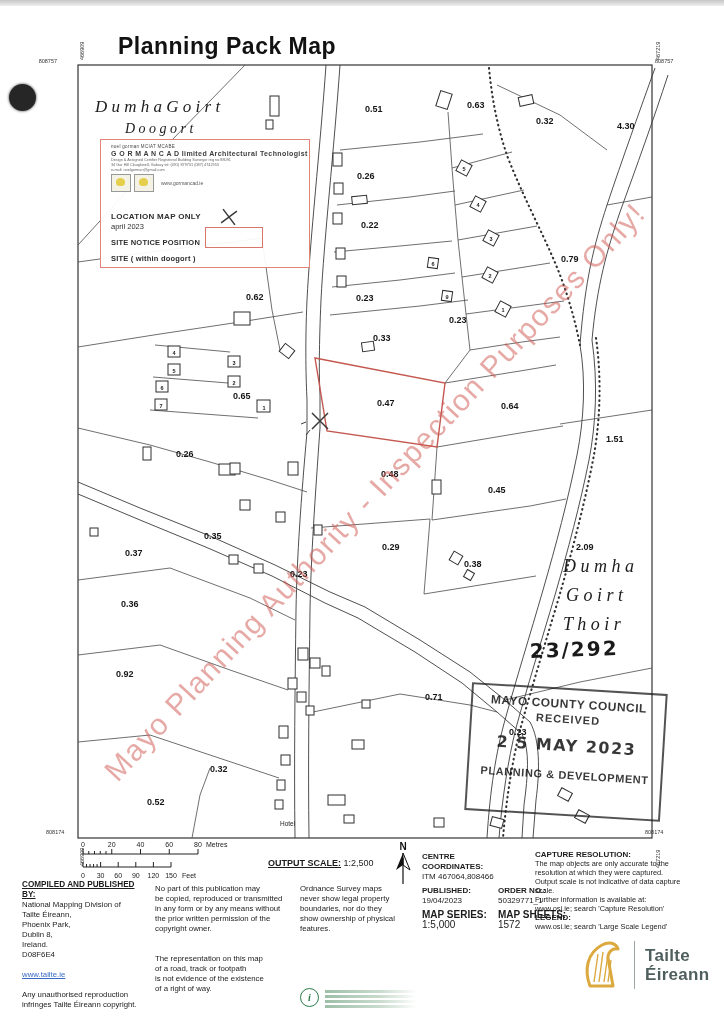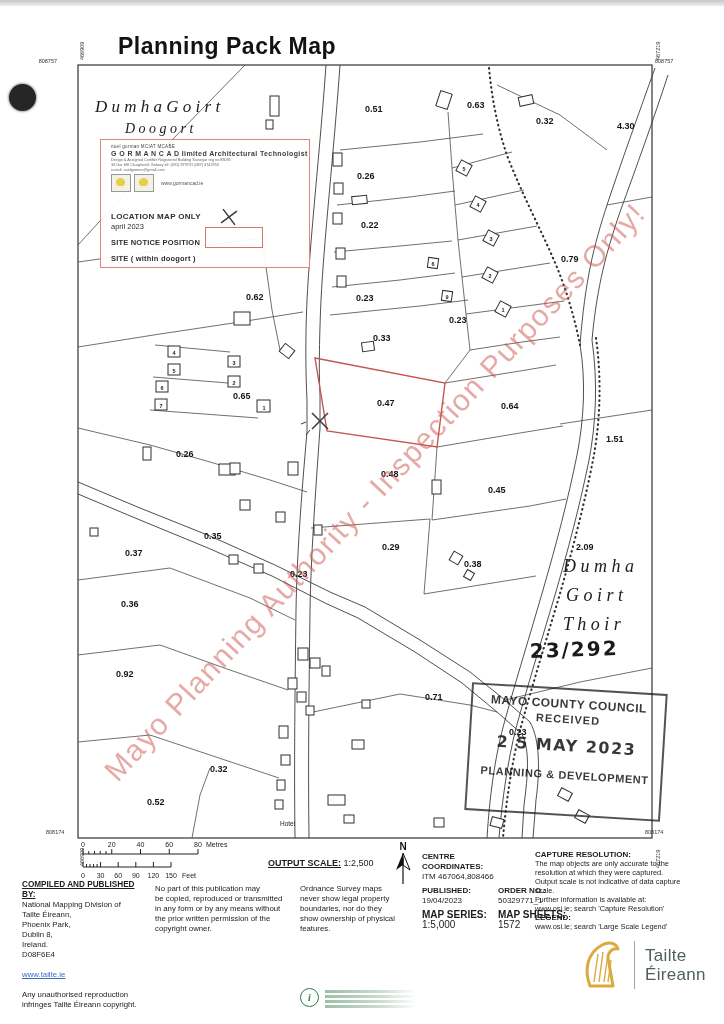--- a/index.html
+++ b/index.html
@@ -70,21 +70,21 @@
   #col2{left:155px;top:884px;width:140px;font-size:7.8px;line-height:10px;}
   #col3{left:300px;top:884px;width:140px;font-size:7.8px;line-height:10px;}
   .gap{height:10px;}
   #info-row{left:300px;top:988px;display:flex;align-items:flex-start;gap:6px;}
   #info-circle{width:17px;height:17px;border:1.6px solid #2c7a4b;border-radius:50%;color:#2c7a4b;font-size:10px;font-weight:bold;
      display:flex;align-items:center;justify-content:center;font-family:"Liberation Serif",serif;font-style:italic;}
   .blur-lines{width:92px;padding-top:2px;}
   .blur-lines div{height:3px;margin-bottom:2px;background:linear-gradient(90deg,#9dbfa8,#c9dccd 60%,#fff);}
   #logo{left:578px;top:940px;display:flex;align-items:center;gap:10px;}
   #logo-divider{width:1px;height:48px;background:#9aa5a4;}
-  #logo-text{font-size:17px;line-height:19px;color:#4e5f5d;font-weight:400;letter-spacing:.3px;}
+  #logo-text{font-size:17px;line-height:19px;color:#4e5f5d;font-weight:700;letter-spacing:.3px;}
 </style>
 </head>
 <body>
 
 <div id="page">
   <div class="abs" id="scan-edge"></div>
   <div class="abs" id="punch-hole"></div>
   <div class="abs" id="page-title">Planning Pack Map</div>
 
   <svg class="abs" id="map-svg" width="724" height="1024" viewBox="0 0 724 1024">
@@ -408,20 +408,26 @@
   <div class="abs ftr" id="col2">
     <div>
         <div>No part of this publication may</div>
         <div>be copied, reproduced or transmitted</div>
         <div>in any form or by any means without</div>
         <div>the prior written permission of the</div>
         <div>copyright owner.</div>
       </div>
     <div class="gap"></div>
       <div class="gap"></div>
+    <div>
+        <div>The representation on this map</div>
+        <div>of a road, track or footpath</div>
+        <div>is not evidence of the existence</div>
+        <div>of a right of way.</div>
+      </div>
   </div>
 
   <div class="abs ftr" id="col3">
     <div>
         <div>Ordnance Survey maps</div>
         <div>never show legal property</div>
         <div>boundaries, nor do they</div>
         <div>show ownership of physical</div>
         <div>features.</div>
       </div>

